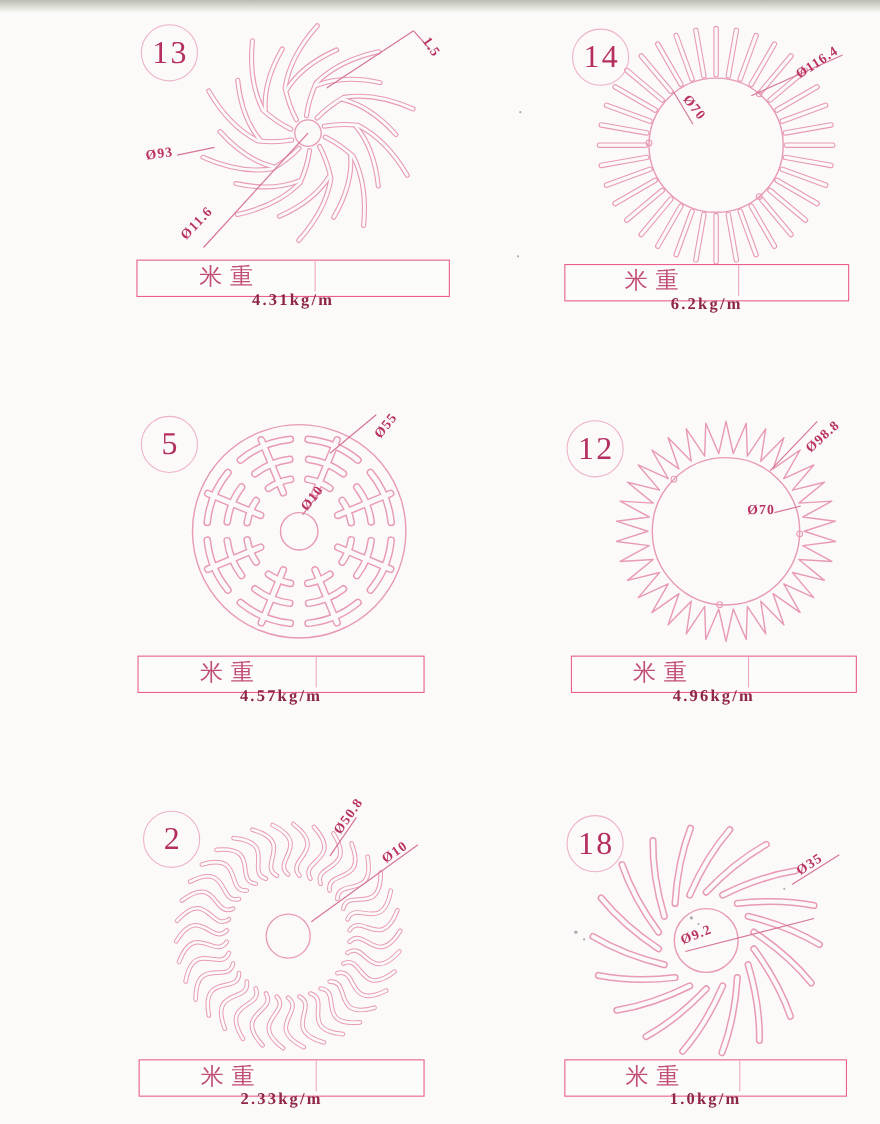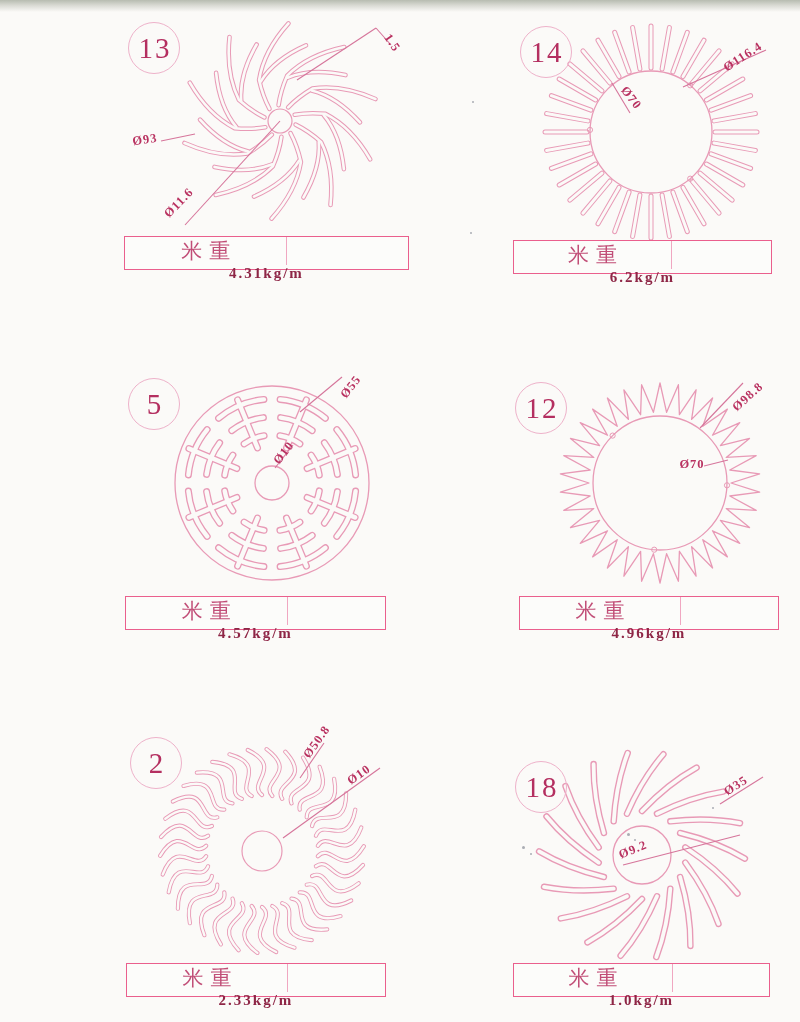--- a/index.html
+++ b/index.html
@@ -421,21 +421,21 @@
       <path d="M 133.9 159.0 Q 97.2 150.2 69.1 133.4" fill="none" stroke-linecap="round" stroke-linejoin="round" stroke="#fbfaf8" stroke-width="3.8"></path>
       <path d="M 128.7 144.6 Q 97.2 123.8 76.5 98.4" fill="none" stroke-linecap="round" stroke-linejoin="round" stroke="#fbfaf8" stroke-width="3.8"></path>
       <path d="M 128.7 129.4 Q 106.2 99.0 95.5 68.1" fill="none" stroke-linecap="round" stroke-linejoin="round" stroke="#fbfaf8" stroke-width="3.8"></path>
       <path d="M 133.9 115.0 Q 123.1 78.8 123.6 46.1" fill="none" stroke-linecap="round" stroke-linejoin="round" stroke="#fbfaf8" stroke-width="3.8"></path>
       <path d="M 143.7 103.3 Q 146.0 65.6 157.7 35.0" fill="none" stroke-linecap="round" stroke-linejoin="round" stroke="#fbfaf8" stroke-width="3.8"></path>
       <path d="M 157.0 95.7 Q 172.0 61.0 193.4 36.3" fill="none" stroke-linecap="round" stroke-linejoin="round" stroke="#fbfaf8" stroke-width="3.8"></path>
       <circle cx="172" cy="137" r="29" fill="none" stroke="#e89ab6" stroke-width="1.3"></circle>
       <line x1="250" y1="86" x2="293" y2="59" stroke="#d6759b" stroke-width="1.1"></line>
       <line x1="153" y1="147" x2="270" y2="117" stroke="#d6759b" stroke-width="1.1"></line>
     </svg>
-  <div class="badge" style="left:45px;top:43px">
+  <div class="badge" style="left:45px;top:23px">
     <span>18</span>
   </div>
   <span class="dim" style="left:266px;top:68px;transform:translate(-50%,-50%) rotate(-33deg)">Ø35</span>
   <span class="dim" style="left:163px;top:132px;transform:translate(-50%,-50%) rotate(-22deg)">Ø9.2</span>
   <div class="wtable" style="left:43px;top:245px;width:255px">
     <div class="wl" style="width:62%">米重</div>
     <div class="wv">1.0kg/m</div>
   </div>
 </div>
 

